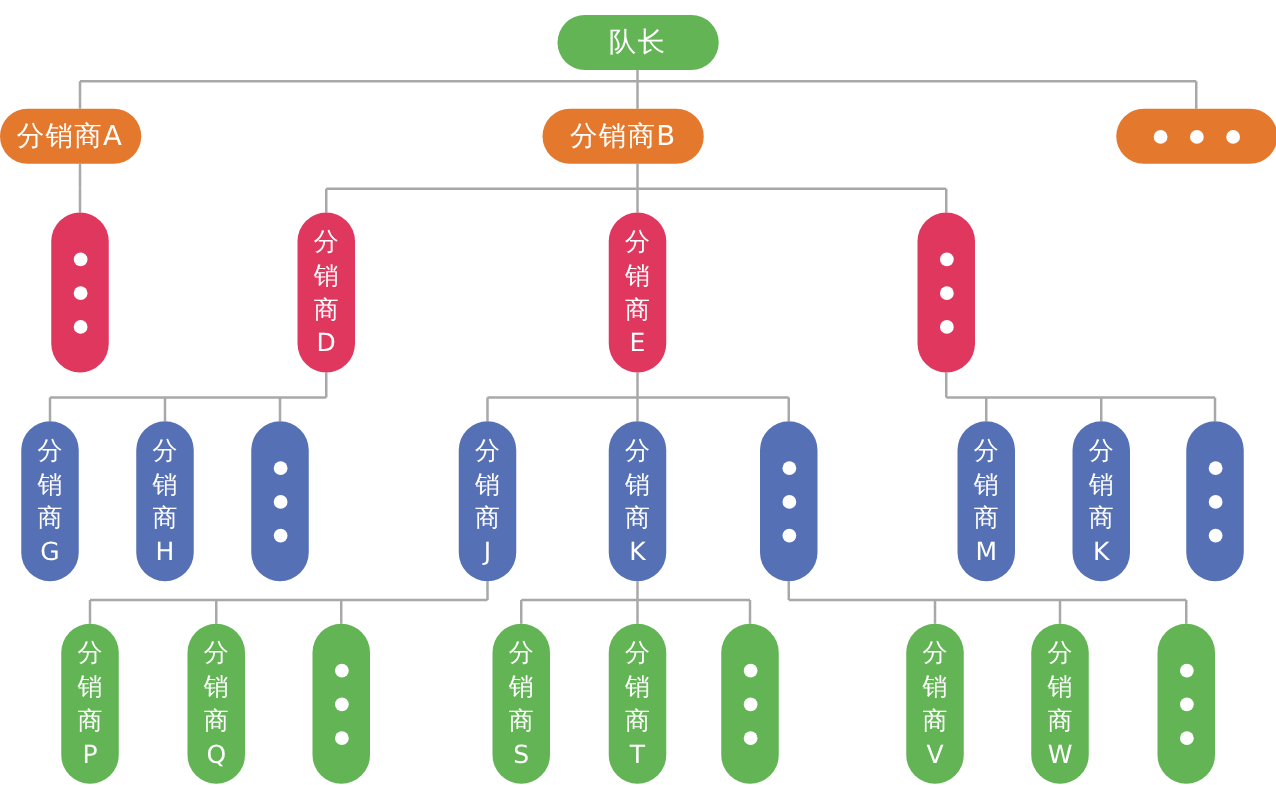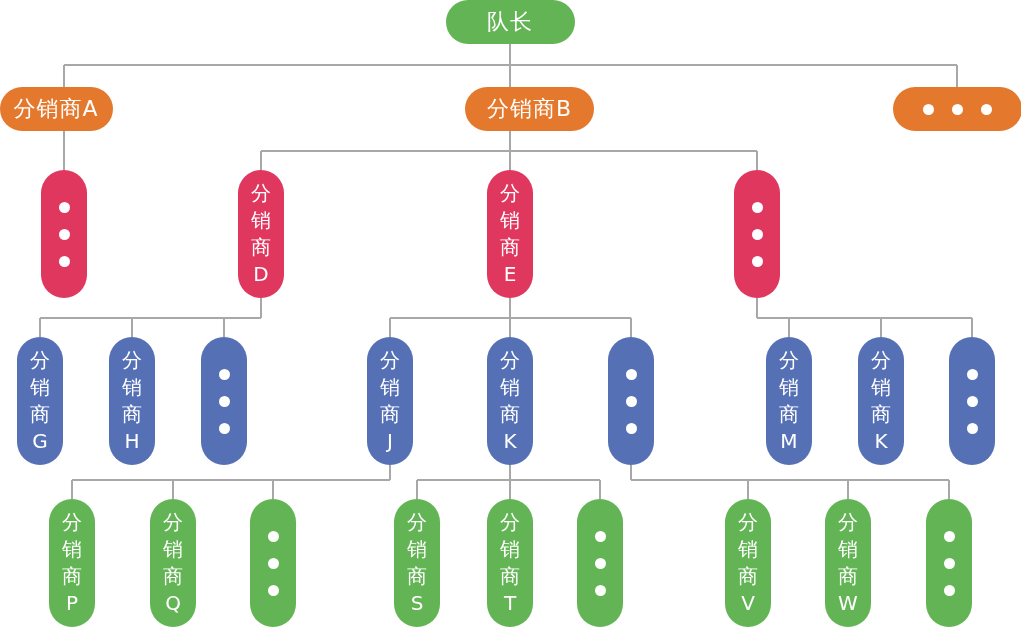--- a/index.html
+++ b/index.html
@@ -57,27 +57,27 @@
     <line x1="417" y1="480" x2="417" y2="499" stroke="#a8a8a8" stroke-width="2"></line>
     <line x1="510" y1="480" x2="510" y2="499" stroke="#a8a8a8" stroke-width="2"></line>
     <line x1="600" y1="480" x2="600" y2="499" stroke="#a8a8a8" stroke-width="2"></line>
     <line x1="631" y1="465" x2="631" y2="480" stroke="#a8a8a8" stroke-width="2"></line>
     <line x1="631" y1="480" x2="949" y2="480" stroke="#a8a8a8" stroke-width="2"></line>
     <line x1="748" y1="480" x2="748" y2="499" stroke="#a8a8a8" stroke-width="2"></line>
     <line x1="848" y1="480" x2="848" y2="499" stroke="#a8a8a8" stroke-width="2"></line>
     <line x1="949" y1="480" x2="949" y2="499" stroke="#a8a8a8" stroke-width="2"></line>
   </svg>
 <div id="nodes">
-    <div class="node h-node" style="left: 445.5px; top: 0px; width: 129px; background: rgb(98, 180, 84);">
+    <div class="node h-node" style="left: 445.5px; top: 12px; width: 129px; background: rgb(98, 180, 84);">
       <span>队长</span>
     </div>
     <div class="node h-node" style="left: -0.5px; top: 87px; width: 113px; background: rgb(228, 120, 44);">
       <span>分销商A</span>
     </div>
-    <div class="node h-node" style="left: 465px; top: 87px; width: 129px; background: rgb(228, 120, 44);">
+    <div class="node h-node" style="left: 434px; top: 87px; width: 129px; background: rgb(228, 120, 44);">
       <span>分销商B</span>
     </div>
     <div class="node h-node" style="left: 892.5px; top: 87px; width: 129px; background: rgb(228, 120, 44);">
       <div class="dots-h">
         <span class="dot"></span>
         <span class="dot"></span>
         <span class="dot"></span>
       </div>
     </div>
     <div class="node v-node" style="left: 41px; top: 170px; background: rgb(224, 55, 95);">

